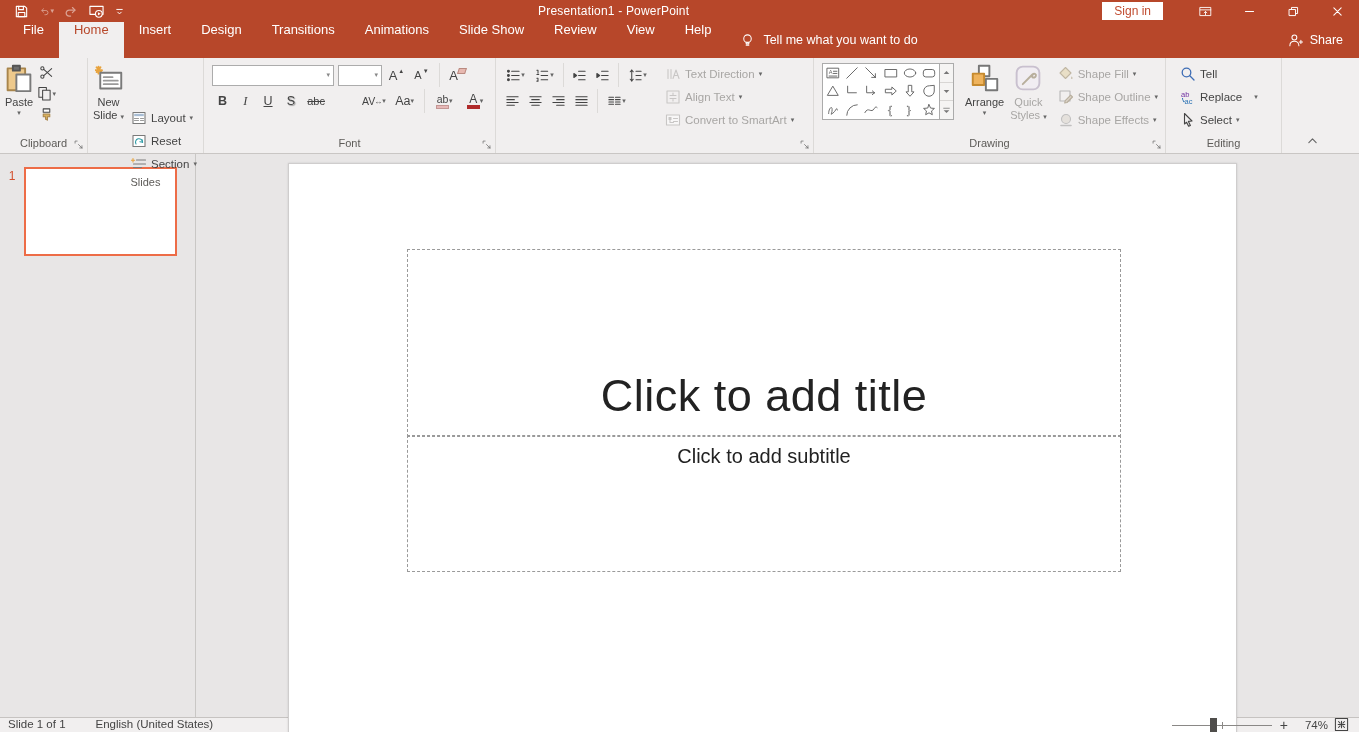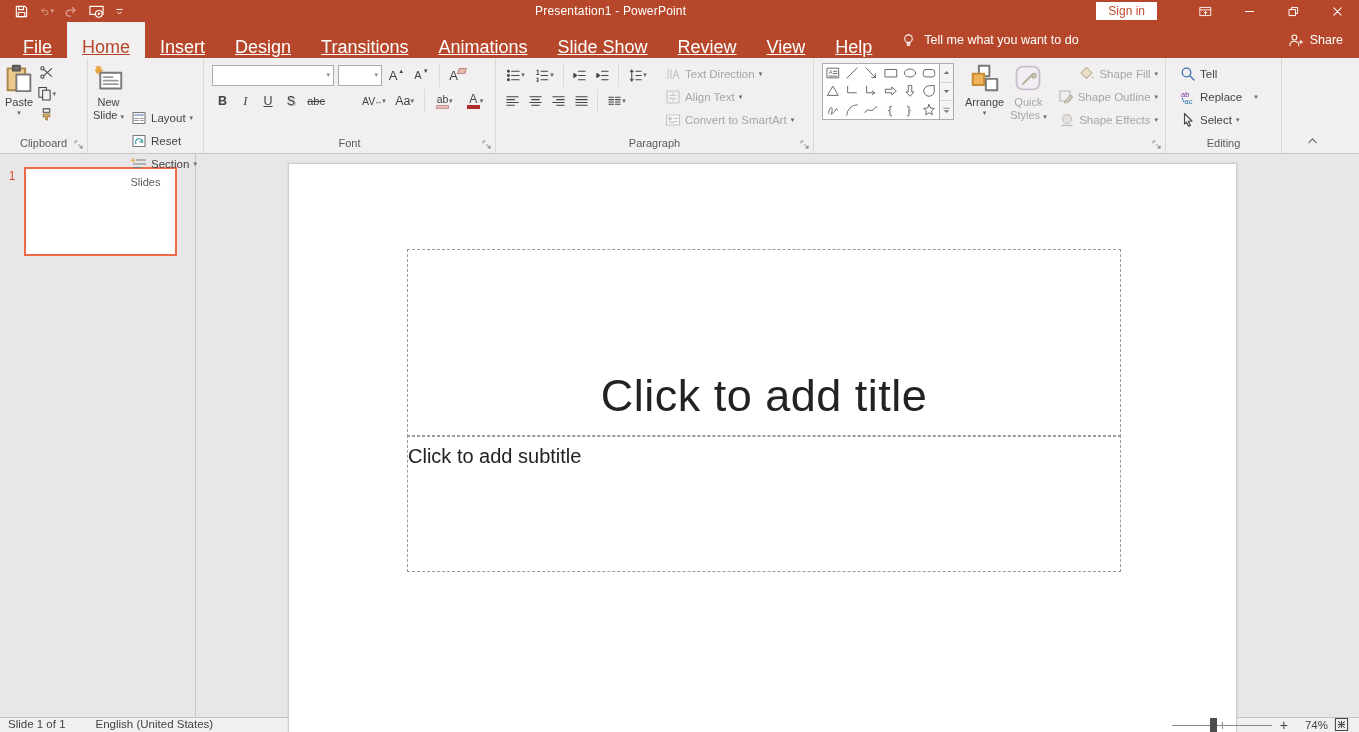--- a/index.html
+++ b/index.html
@@ -10,28 +10,28 @@
   html,body{width:1359px;height:732px;overflow:hidden;background:#fff;}
   .app{width:1359px;height:732px;display:flex;flex-direction:column;}
 
   
   .titlebar{height:22px;background:var(--brand-red);display:flex;align-items:center;color:#fff;flex:0 0 auto;}
   .qat{display:flex;align-items:center;gap:10px;padding-left:14px;}
   .qat .icon{width:15px;height:15px;}
   .dim{opacity:.5;}
   .tb-title{flex:1;text-align:center;font-size:12px;letter-spacing:.2px;}
   .tb-right{display:flex;align-items:center;gap:0;}
-  .signin{background:#fff;color:#C04B2F;font-size:12px;padding:2px 12px;margin-right:26px;cursor:pointer;}
+  .signin{background:#fff;color:#C04B2F;font-size:12px;padding:2px 12px;margin-right:20px;cursor:pointer;}
   .winbtn{width:44px;height:22px;display:flex;align-items:center;justify-content:center;}
   .winbtn .icon{width:13px;height:13px;}
 
   
   .tabrow{height:36px;background:var(--brand-red);display:flex;align-items:stretch;color:#fff;flex:0 0 auto;}
   .tabs{display:flex;align-items:stretch;padding-left:8px;}
-  .tab{display:flex;align-items:flex-end;padding:0 15px;font-size:18px;cursor:pointer;text-decoration:underline;}
+  .tab{display:flex;align-items:flex-start;padding:0 15px;font-size:13px;cursor:pointer;}
   .tab.active{background:var(--ribbon-bg);color:var(--brand-red);}
   .tellme{display:flex;align-items:center;gap:8px;font-size:12.5px;margin-left:14px;}
   .tellme .icon{width:15px;height:15px;}
   .share{margin-left:auto;display:flex;align-items:center;gap:7px;font-size:12.5px;padding:0 16px;cursor:pointer;}
   .share .icon{width:15px;height:15px;}
 
   
   .ribbon{height:96px;background:var(--ribbon-bg);display:flex;border-bottom:1px solid #C9C6C4;flex:0 0 auto;color:#444;}
   .rgroup{display:flex;flex-direction:column;position:relative;border-right:1px solid #DCDAD8;padding:2px 2px 0 2px;}
   .rcontent{flex:1;display:flex;align-items:flex-start;}
@@ -64,21 +64,21 @@
   
   .content{flex:1;display:flex;background:var(--canvas);min-height:0;}
   .thumbs{width:196px;border-right:1px solid #C9C7C5;padding-top:13px;display:flex;flex:0 0 auto;}
   .thumb-num{width:24px;text-align:center;font-size:12px;color:#D3502F;padding-top:2px;}
   .thumb{width:153px;height:89px;background:#fff;border:2px solid var(--accent-orange);cursor:pointer;}
   .canvas{flex:1;position:relative;}
   .slide{position:absolute;left:92px;top:9px;width:949px;height:608px;background:#fff;border:1px solid #CFCDCD;box-shadow:0 0 2px rgba(0,0,0,.12);}
   .ph{position:absolute;border:1px dashed #9A9A9A;cursor:text;}
   .ph-title{left:118px;top:85px;width:714px;height:188px;display:flex;align-items:flex-end;justify-content:center;padding-bottom:14px;}
   .ph-title span{font-size:45px;font-weight:300;color:#222;letter-spacing:.5px;}
-  .ph-subtitle{left:118px;top:271px;width:714px;height:137px;display:flex;justify-content:flex-start;padding-top:9px;}
+  .ph-subtitle{left:118px;top:271px;width:714px;height:137px;display:flex;justify-content:center;padding-top:9px;}
   .ph-subtitle span{font-size:20px;color:#222;}
 
   
   .statusbar{height:15px;background:var(--ribbon-bg);border-top:1px solid #C6C3C1;display:flex;align-items:flex-start;font-size:11.5px;color:#444;flex:0 0 auto;}
   .sb-left{display:flex;align-items:center;gap:30px;padding-left:8px;}
   .sb-right{margin-left:auto;display:flex;align-items:center;height:100%;}
   .sb-btn{display:flex;align-items:center;gap:5px;padding:0 10px;height:100%;cursor:pointer;}
   .sb-btn .icon{width:14px;height:14px;}
   .viewbtn{width:30px;height:100%;display:flex;align-items:center;justify-content:center;cursor:pointer;color:#555;}
   .viewbtn .icon{width:15px;height:15px;}
@@ -517,21 +517,20 @@
                   <rect x="1.5" y="3" width="13" height="10" fill="#fff"></rect>
                   <rect x="3.5" y="5" width="3" height="3" fill="currentColor" stroke="none"></rect>
                   <path d="M8.5 6.5h4M8.5 9.5h4M5 8v2.5h3.5"></path>
                 </svg>
               </span>
               <span>Convert to SmartArt</span>
               <span class="dd">▾</span>
             </div>
         </div>
       </div>
-      <div class="rlabel">Paragraph</div>
       <span class="launcher icon">
           <svg viewBox="0 0 16 16" fill="none" stroke="currentColor" stroke-width="1.2" stroke-linecap="round" stroke-linejoin="round">
             <path d="M3 6V3h3M13 13 8 8M13 13v-3.2M13 13H9.8"></path>
           </svg>
         </span>
     </div>
 
     <div class="rgroup" style="width:352px;">
       <div class="rcontent" style="padding-left:6px;">
         <div class="gallery">
@@ -703,21 +702,21 @@
         <div class="bigbtn disabledtxt">
           <span class="icon">
               <svg viewBox="0 0 16 16" fill="none" stroke="currentColor" stroke-width="1.1" stroke-linecap="round" stroke-linejoin="round">
                 <rect x="1.5" y="1.5" width="13" height="13" rx="3.5" fill="#F2EDF5" stroke="#A99BB5"></rect>
                 <path d="M5 11.5 10.5 6M10.5 6c1-.9 2.3-.4 2 .8-.2 1-1.4 1.2-2 .8z" stroke="#8A7A5A"></path>
               </svg>
             </span>
           <span>Quick</span>
           <span><span>Styles</span> <span class="dd">▾</span></span>
         </div>
-        <div class="minicol" style="margin-left:4px;padding-top:2px;align-items:flex-end;">
+        <div class="minicol" style="margin-left:4px;padding-top:2px;">
           <div class="minibtn disabledtxt">
               <span class="icon">
                 <svg viewBox="0 0 16 16" fill="none" stroke="currentColor" stroke-width="1.1" stroke-linecap="round" stroke-linejoin="round">
                   <path d="M7.5 1.5 13 7l-5.5 5.5L2 7z" fill="#E3D3A8" stroke="#9a8a66"></path>
                   <path d="M13.8 10.2c.9 1.3.9 2.8 0 2.8s-.9-1.5 0-2.8z" fill="#9a8a66" stroke="none"></path>
                 </svg>
               </span>
               <span>Shape Fill</span>
               <span class="dd">▾</span>
             </div>
@@ -736,20 +735,21 @@
                 <svg viewBox="0 0 16 16" fill="none" stroke="currentColor" stroke-width="1.1" stroke-linecap="round" stroke-linejoin="round">
                   <circle cx="8" cy="7" r="4.5" fill="#DDD6CE" stroke="#9a9a9a"></circle>
                   <path d="M3 13.5h10" stroke="#9a9a9a" stroke-width="1.6"></path>
                 </svg>
               </span>
               <span>Shape Effects</span>
               <span class="dd">▾</span>
             </div>
         </div>
       </div>
+      <div class="rlabel">Drawing</div>
       <span class="launcher icon">
           <svg viewBox="0 0 16 16" fill="none" stroke="currentColor" stroke-width="1.2" stroke-linecap="round" stroke-linejoin="round">
             <path d="M3 6V3h3M13 13 8 8M13 13v-3.2M13 13H9.8"></path>
           </svg>
         </span>
     </div>
 
     <div class="rgroup" style="width:116px;">
       <div class="rcontent">
         <div class="minicol" style="padding:2px 0 0 8px;">

